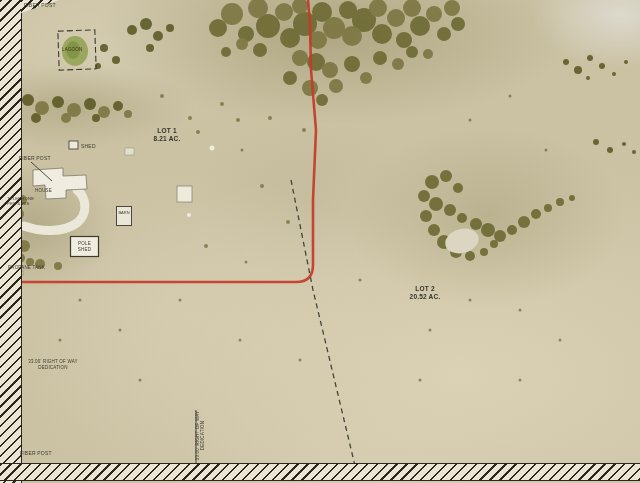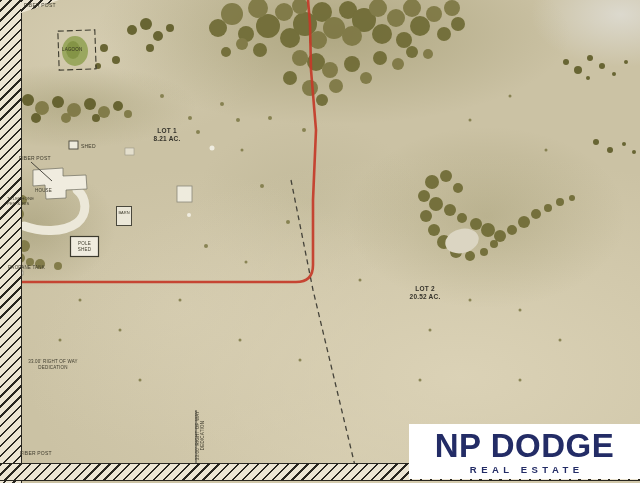--- a/index.html
+++ b/index.html
@@ -283,17 +283,13 @@
     <div>DEDICATION</div>
   </div>
 
   <div class="lbl lbl-vertical">
     <div>33.00' RIGHT OF WAY</div>
     <div>DEDICATION</div>
   </div>
 
   <div class="lbl" style="left:20px;top:450px;z-index:6;">FIBER POST</div>
 
-  <div class="logo">
-    <div class="logo-brand">NP DODGE</div>
-    <div class="logo-tagline">REAL ESTATE</div>
-  </div>
 </div>
 
 </body></html>

